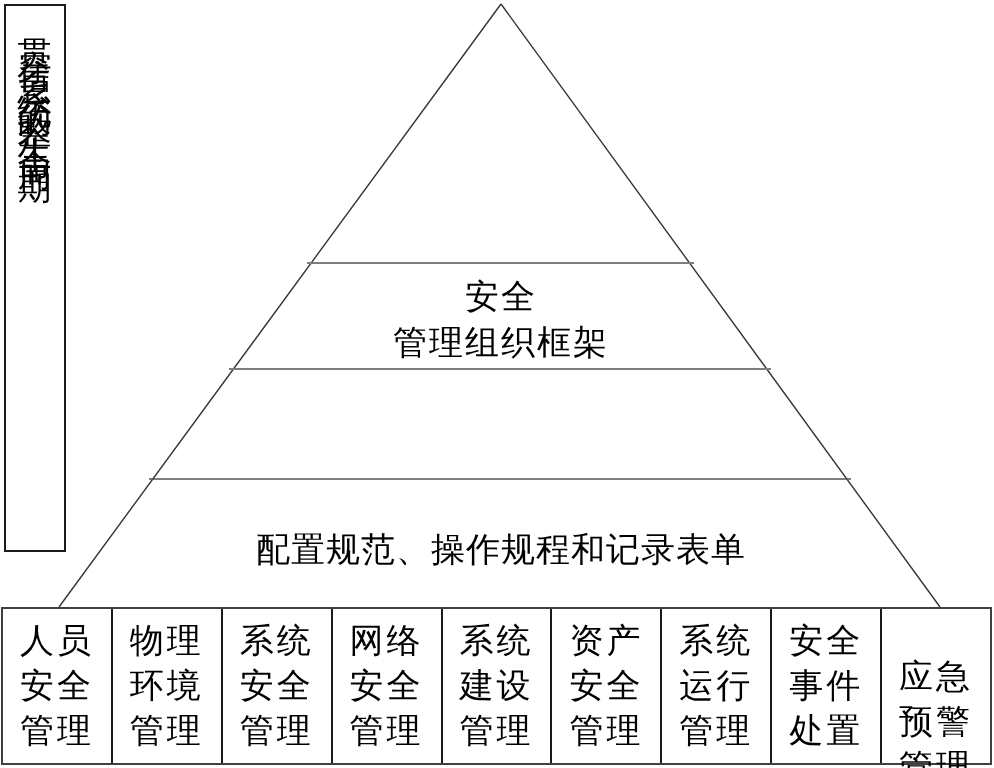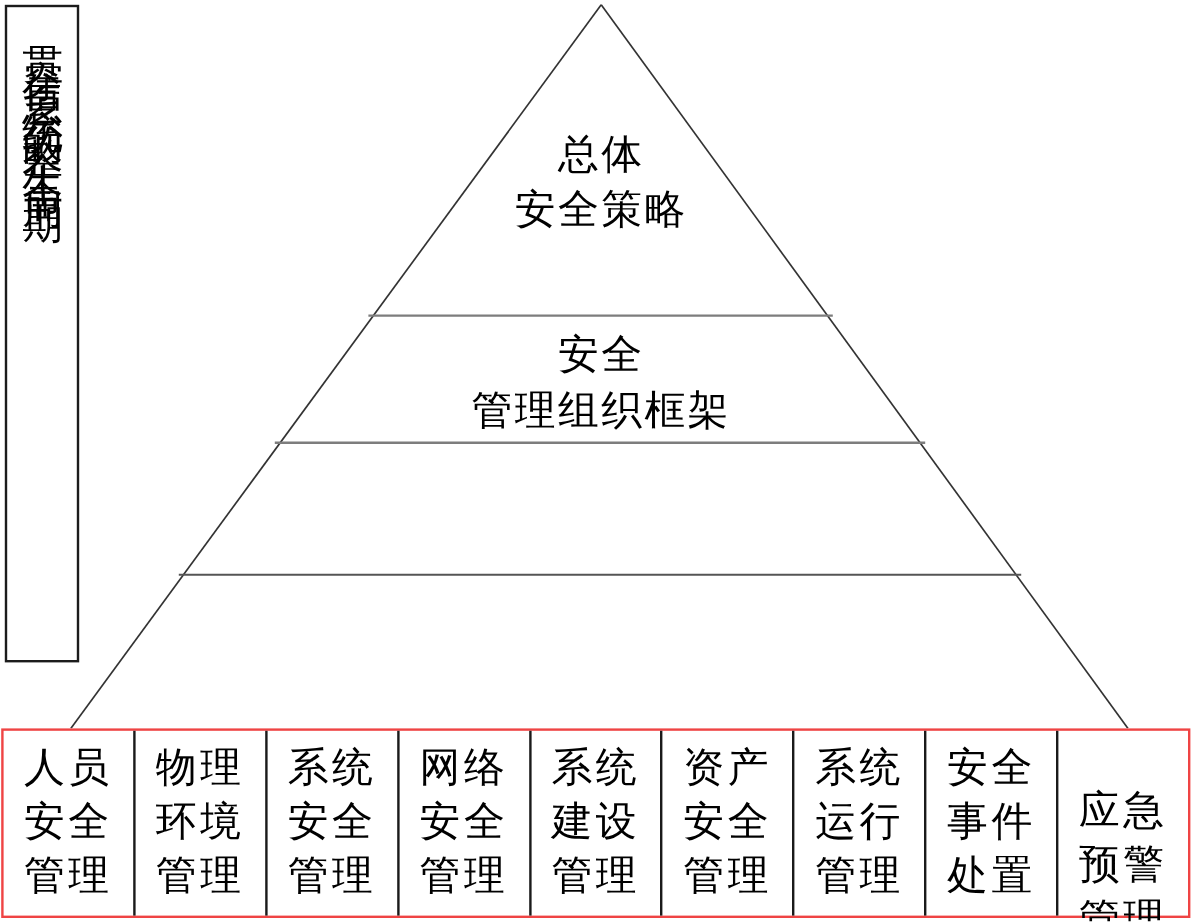--- a/index.html
+++ b/index.html
@@ -62,21 +62,21 @@
   .lvl3 { left: 251px; top: 397px; width: 500px; }
   .lvl4 { left: 197px; top: 526px; width: 608px; letter-spacing: 1px; }
 
   
   .bottom-row {
     position: absolute;
     left: 1px;
     top: 607px;
     width: 991px;
     height: 158px;
-    border: 2px solid #ef4444;
+    border: 2px solid #404040;
     box-sizing: border-box;
     display: flex;
     background: #ffffff;
   }
   .domain-box {
     flex: 1 1 0;
     border-right: 2px solid #1a1a1a;
     display: flex;
     justify-content: center;
     align-items: flex-start;
@@ -102,24 +102,23 @@
   </div>
 
   <svg class="pyramid-svg" width="994" height="768" viewBox="0 0 994 768">
     <line x1="501" y1="4" x2="59" y2="607" stroke="#333333" stroke-width="1.4"></line>
     <line x1="501" y1="4" x2="940" y2="607" stroke="#333333" stroke-width="1.4"></line>
     <line x1="307" y1="263" x2="694" y2="263" stroke="#7d7d7d" stroke-width="2"></line>
     <line x1="229" y1="369" x2="771" y2="369" stroke="#7d7d7d" stroke-width="2"></line>
     <line x1="149" y1="479" x2="851" y2="479" stroke="#555555" stroke-width="1.6"></line>
   </svg>
 
-  <div class="lvl lvl1">总体
-安全策略</div>
   <div class="lvl lvl2">安全
 管理组织框架</div>
+  <div class="lvl lvl4">配置规范、操作规程和记录表单</div>
 
   <div class="bottom-row">
     <div class="domain-box">
       <span class="domain-box-label">人员
 安全
 管理</span>
     </div>
     <div class="domain-box">
       <span class="domain-box-label">物理
 环境

